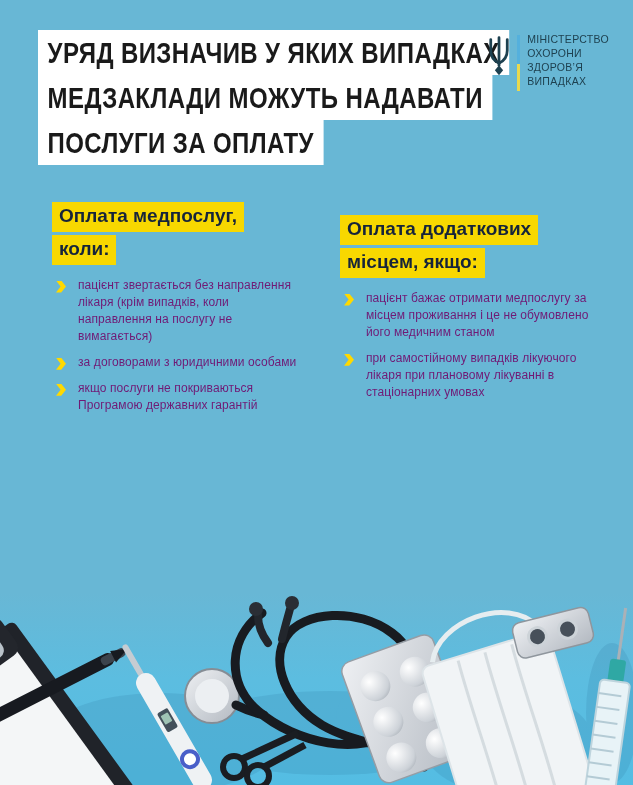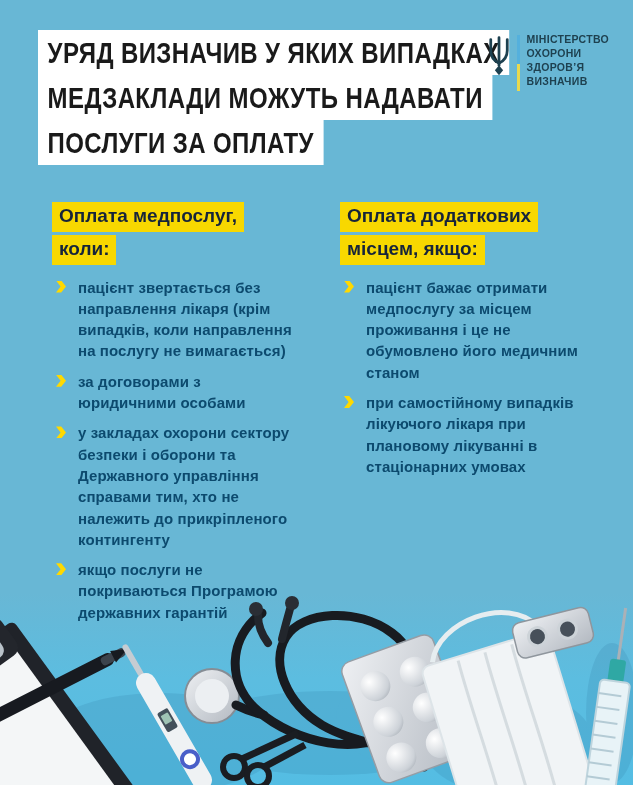--- a/index.html
+++ b/index.html
@@ -9,34 +9,34 @@
   
   .header{position:absolute;top:30px;left:38px;z-index:3;}
   .chip{display:table;background:#ffffff;color:#1a1a1a;font-weight:bold;
         font-size:30px;line-height:45px;padding:0 12px;white-space:nowrap;
         transform:scaleX(0.8);transform-origin:0 0;letter-spacing:.5px;}
 
   .logo{position:absolute;top:33px;right:24px;display:flex;align-items:flex-start;gap:7px;z-index:3;}
   .logo svg{display:block;margin-top:2px;}
   .logo-bar{width:3px;height:56px;margin-top:2px;
             background:linear-gradient(#54b0dd 0 52%,#e9d94f 52% 100%);}
-  .logo-text{font-size:10.5px;font-weight:bold;color:#1e4150;line-height:1.32;letter-spacing:.3px;}
+  .logo-text{font-size:10.5px;font-weight:normal;color:#1e4150;line-height:1.32;letter-spacing:.3px;}
   .logo-text span{display:block;}
 
   
-  .columns{position:absolute;top:202px;left:52px;display:flex;gap:28px;z-index:2;}
+  .columns{position:absolute;top:202px;left:52px;display:flex;gap:28px;z-index:2;align-items:center;}
   .col{width:260px;}
   .col h2{margin:0;font-size:19px;line-height:1.2;}
   .hl{display:table;background:#f8d800;color:#16243a;font-weight:bold;
       padding:3px 7px 4px;margin-bottom:3px;}
   .col ul{list-style:none;margin:12px 0 0;padding:0;display:flex;flex-direction:column;gap:9px;}
   .col li{display:flex;gap:12px;}
   .chev{flex:0 0 auto;width:10px;height:12px;margin:4px 0 0 4px;background:#ffd900;
         clip-path:polygon(0 0,52% 0,100% 50%,52% 100%,0 100%,46% 50%);}
-  .li-text{font-size:15px;font-weight:bold;color:#0c4a6e;line-height:1.42;
+  .li-text{font-size:12px;font-weight:normal;color:#701a75;line-height:1.42;
            letter-spacing:.1px;max-width:224px;}
 
   
   .photo{position:absolute;left:0;bottom:0;width:633px;height:192px;z-index:1;}
   .photo svg{display:block;}
 </style>
 </head>
 <body>
 
 <div class="page">
@@ -54,43 +54,39 @@
         <path d="M3 4 v12 c0 7 3 11 9 14"></path>
         <path d="M21 4 v12 c0 7 -3 11 -9 14"></path>
       </g>
       <path d="M12 32 l-4.5 5.5 L12 43 l4.5-5.5 z" fill="#1e4150"></path>
     </svg>
     <div class="logo-bar"></div>
     <div class="logo-text">
       <span>МІНІСТЕРСТВО</span>
       <span>ОХОРОНИ</span>
       <span>ЗДОРОВ’Я</span>
-      <span>ВИЗНАЧИВ</span>
+      <span>ВИПАДКАХ</span>
     </div>
   </div>
 
   <div class="columns">
 
     <section class="col">
       <h2>
         <span class="hl">Оплата медпослуг,</span>
         <span class="hl">коли:</span>
       </h2>
       <ul>
         <li>
           <span class="chev"></span>
           <span class="li-text">пацієнт звертається без направлення лікаря (крім випадків, коли направлення на послугу не вимагається)</span>
         </li>
         <li>
           <span class="chev"></span>
           <span class="li-text">за договорами з юридичними особами</span>
-        </li>
-        <li>
-          <span class="chev"></span>
-          <span class="li-text">у закладах охорони сектору безпеки і оборони та Державного управління справами тим, хто не належить до прикріпленого контингенту</span>
         </li>
         <li>
           <span class="chev"></span>
           <span class="li-text">якщо послуги не покриваються Програмою державних гарантій</span>
         </li>
       </ul>
     </section>
 
     <section class="col">
       <h2>

